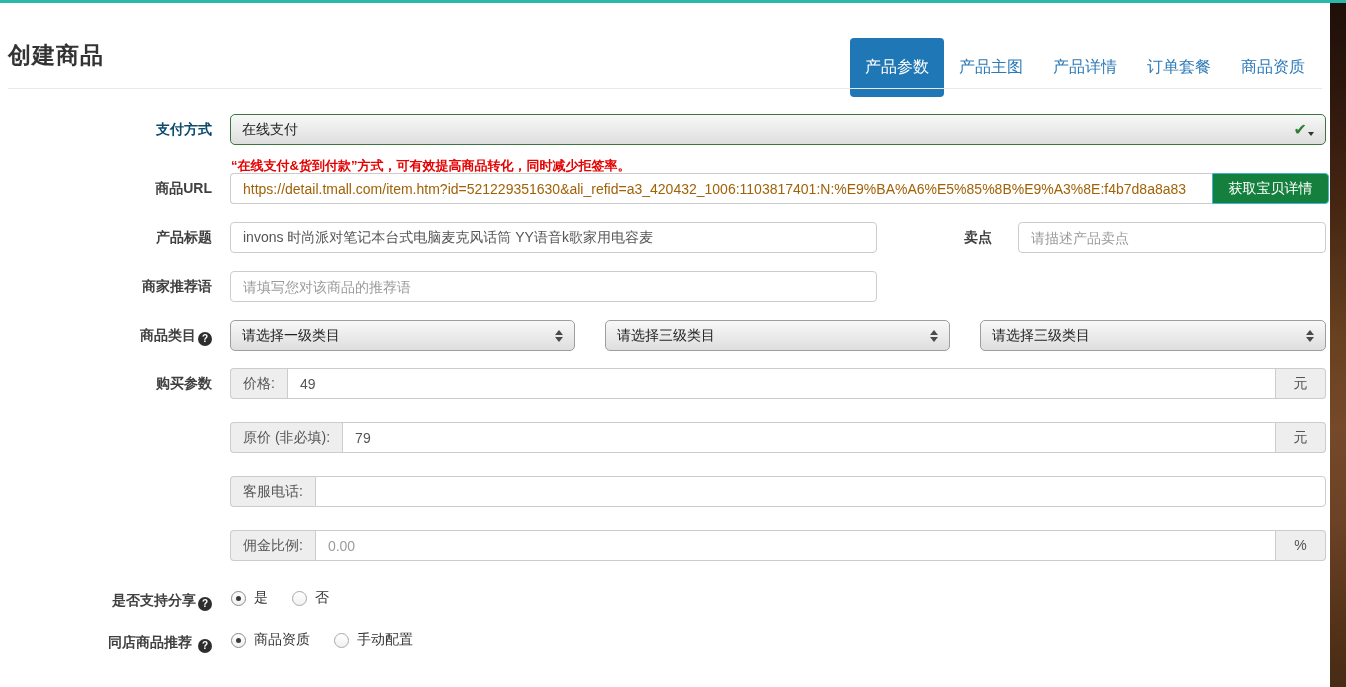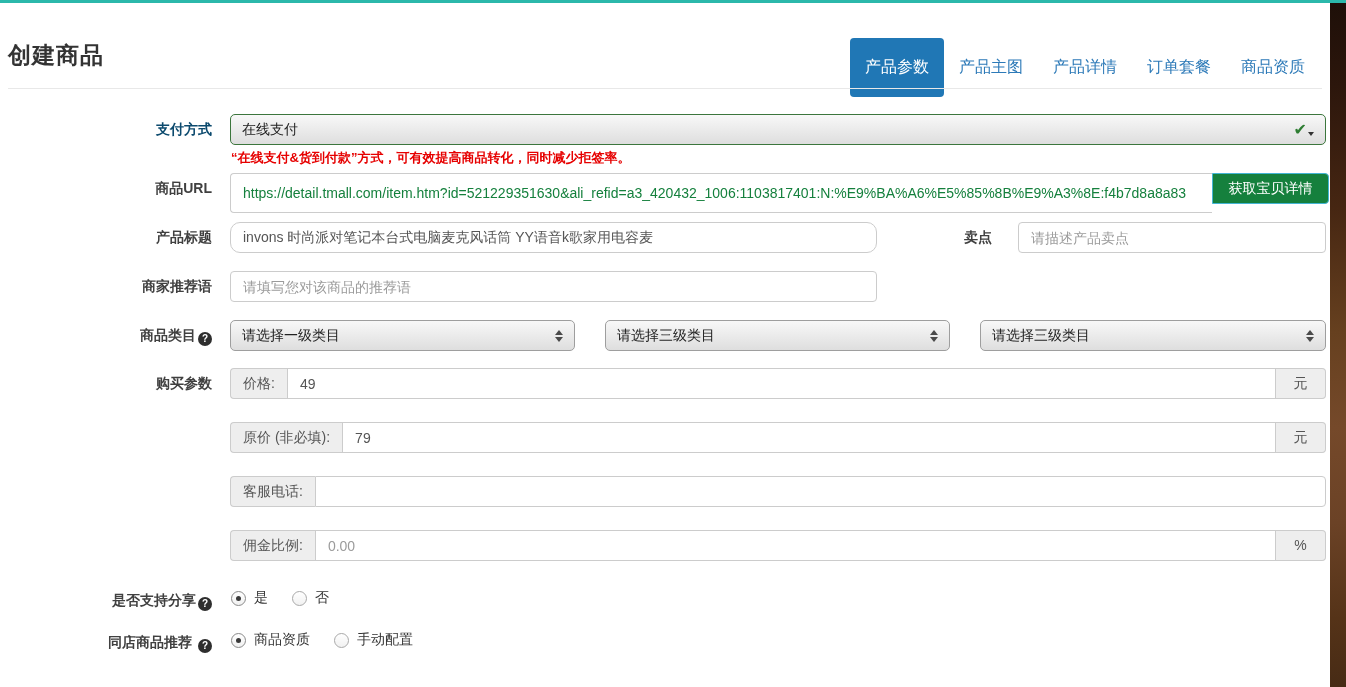--- a/index.html
+++ b/index.html
@@ -36,21 +36,21 @@
     padding:0 11px; font-size:14px; color:#222; cursor:pointer;
   }
   .sel-success { border-color:#3c763d; }
   .check-wrap { margin-left:auto; display:flex; align-items:center; }
   .check-icon::before { content:"✔"; color:#2e7d32; font-weight:bold; font-size:16px; }
   .mini-caret { width:0; height:0; border-left:3px solid transparent; border-right:3px solid transparent; border-top:4px solid #333; margin-left:1px; margin-top:8px; }
   .stepper { display:flex; flex-direction:column; gap:2px; margin-left:auto; }
   .stepper .up { width:0; height:0; border-left:4px solid transparent; border-right:4px solid transparent; border-bottom:5px solid #4a4a4a; }
   .stepper .down { width:0; height:0; border-left:4px solid transparent; border-right:4px solid transparent; border-top:5px solid #4a4a4a; }
 
-  .help-error { position:absolute; left:231px; top:0; font-size:13px; font-weight:bold; color:#e60000; }
+  .help-error { position:absolute; left:231px; top:8px; font-size:13px; font-weight:bold; color:#e60000; }
 
   .ig { position:absolute; display:flex; height:31px; }
   .ig .addon {
     box-sizing:border-box; background:#eee; border:1px solid #ccc; border-right:0;
     border-radius:4px 0 0 4px; padding:0 12px; font-size:14px; color:#555;
     line-height:29px; white-space:nowrap;text-align:center;
   }
   .ig input.gtxt {
     flex:1; min-width:0; box-sizing:border-box; height:31px; padding:0 12px;
     border:1px solid #ccc; border-radius:0; font-size:14px; color:#555; outline:none;
@@ -58,23 +58,23 @@
   }
   .ig input.gtxt::placeholder { color:#9b9b9b; opacity:1; }
   .ig input.gtxt.end { border-radius:0 4px 4px 0; }
   .ig .suffix {
     box-sizing:border-box; background:#eee; border:1px solid #ccc; border-left:0;
     border-radius:0 4px 4px 0; min-width:50px; text-align:center; padding:0 10px;
     font-size:14px; color:#555; line-height:29px;
   }
   .url-group { position:absolute; display:flex; height:31px; }
   .url-group input {
-    flex:1; min-width:0; box-sizing:border-box; height:40px; padding:8px 12px;
+    flex:1; min-width:0; box-sizing:border-box; height:31px; padding:8px 12px;
     border:1px solid #ccc; border-right:0; border-radius:4px 0 0 4px;
-    font-size:14px; color:#15803d; outline:none; font-family:"Liberation Sans","DejaVu Sans",sans-serif;
+    font-size:14px; color:#a16207; outline:none; font-family:"Liberation Sans","DejaVu Sans",sans-serif;
   }
   .btn-info {
     width:117px; box-sizing:border-box; background:#15803d; border:1px solid #43b5d4;
     color:#fff; font-size:14px; border-radius:0 4px 4px 0; cursor:pointer; white-space:nowrap;
     font-family:"Liberation Sans","DejaVu Sans",sans-serif;
   }
   .q-icon {
     display:inline-block; width:14px; height:14px; background:#2e2e2e; color:#fff;
     border-radius:50%; font-size:10px; line-height:14px; text-align:center; font-weight:bold;
     margin-left:2px; vertical-align:-2px; cursor:pointer;
@@ -130,21 +130,21 @@
 <div class="row" style="top:173px">
   <span class="lbl">商品URL</span>
   <div class="url-group" style="left:230px; width:1099px">
     <input type="text" value="https://detail.tmall.com/item.htm?id=521229351630&amp;ali_refid=a3_420432_1006:1103817401:N:%E9%BA%A6%E5%85%8B%E9%A3%8E:f4b7d8a8a83" style="">
     <button class="btn-info">获取宝贝详情</button>
   </div>
 </div>
 
 <div class="row" style="top:222px">
   <span class="lbl">产品标题</span>
-  <input class="txt" style="left: 230px; width: 647px; border-radius: 10px;" type="text" value="invons 时尚派对笔记本台式电脑麦克风话筒 YY语音k歌家用电容麦">
+  <input class="txt" style="left: 230px; width: 647px;" type="text" value="invons 时尚派对笔记本台式电脑麦克风话筒 YY语音k歌家用电容麦">
   <span class="lbl" style="left:900px; width:92px">卖点</span>
   <input class="txt" style="left: 1018px; width: 308px;" type="text" placeholder="请描述产品卖点">
 </div>
 
 <div class="row" style="top:271px">
   <span class="lbl">商家推荐语</span>
   <input class="txt" style="left: 230px; width: 647px;" type="text" placeholder="请填写您对该商品的推荐语">
 </div>
 
 <div class="row" style="top:320px">

